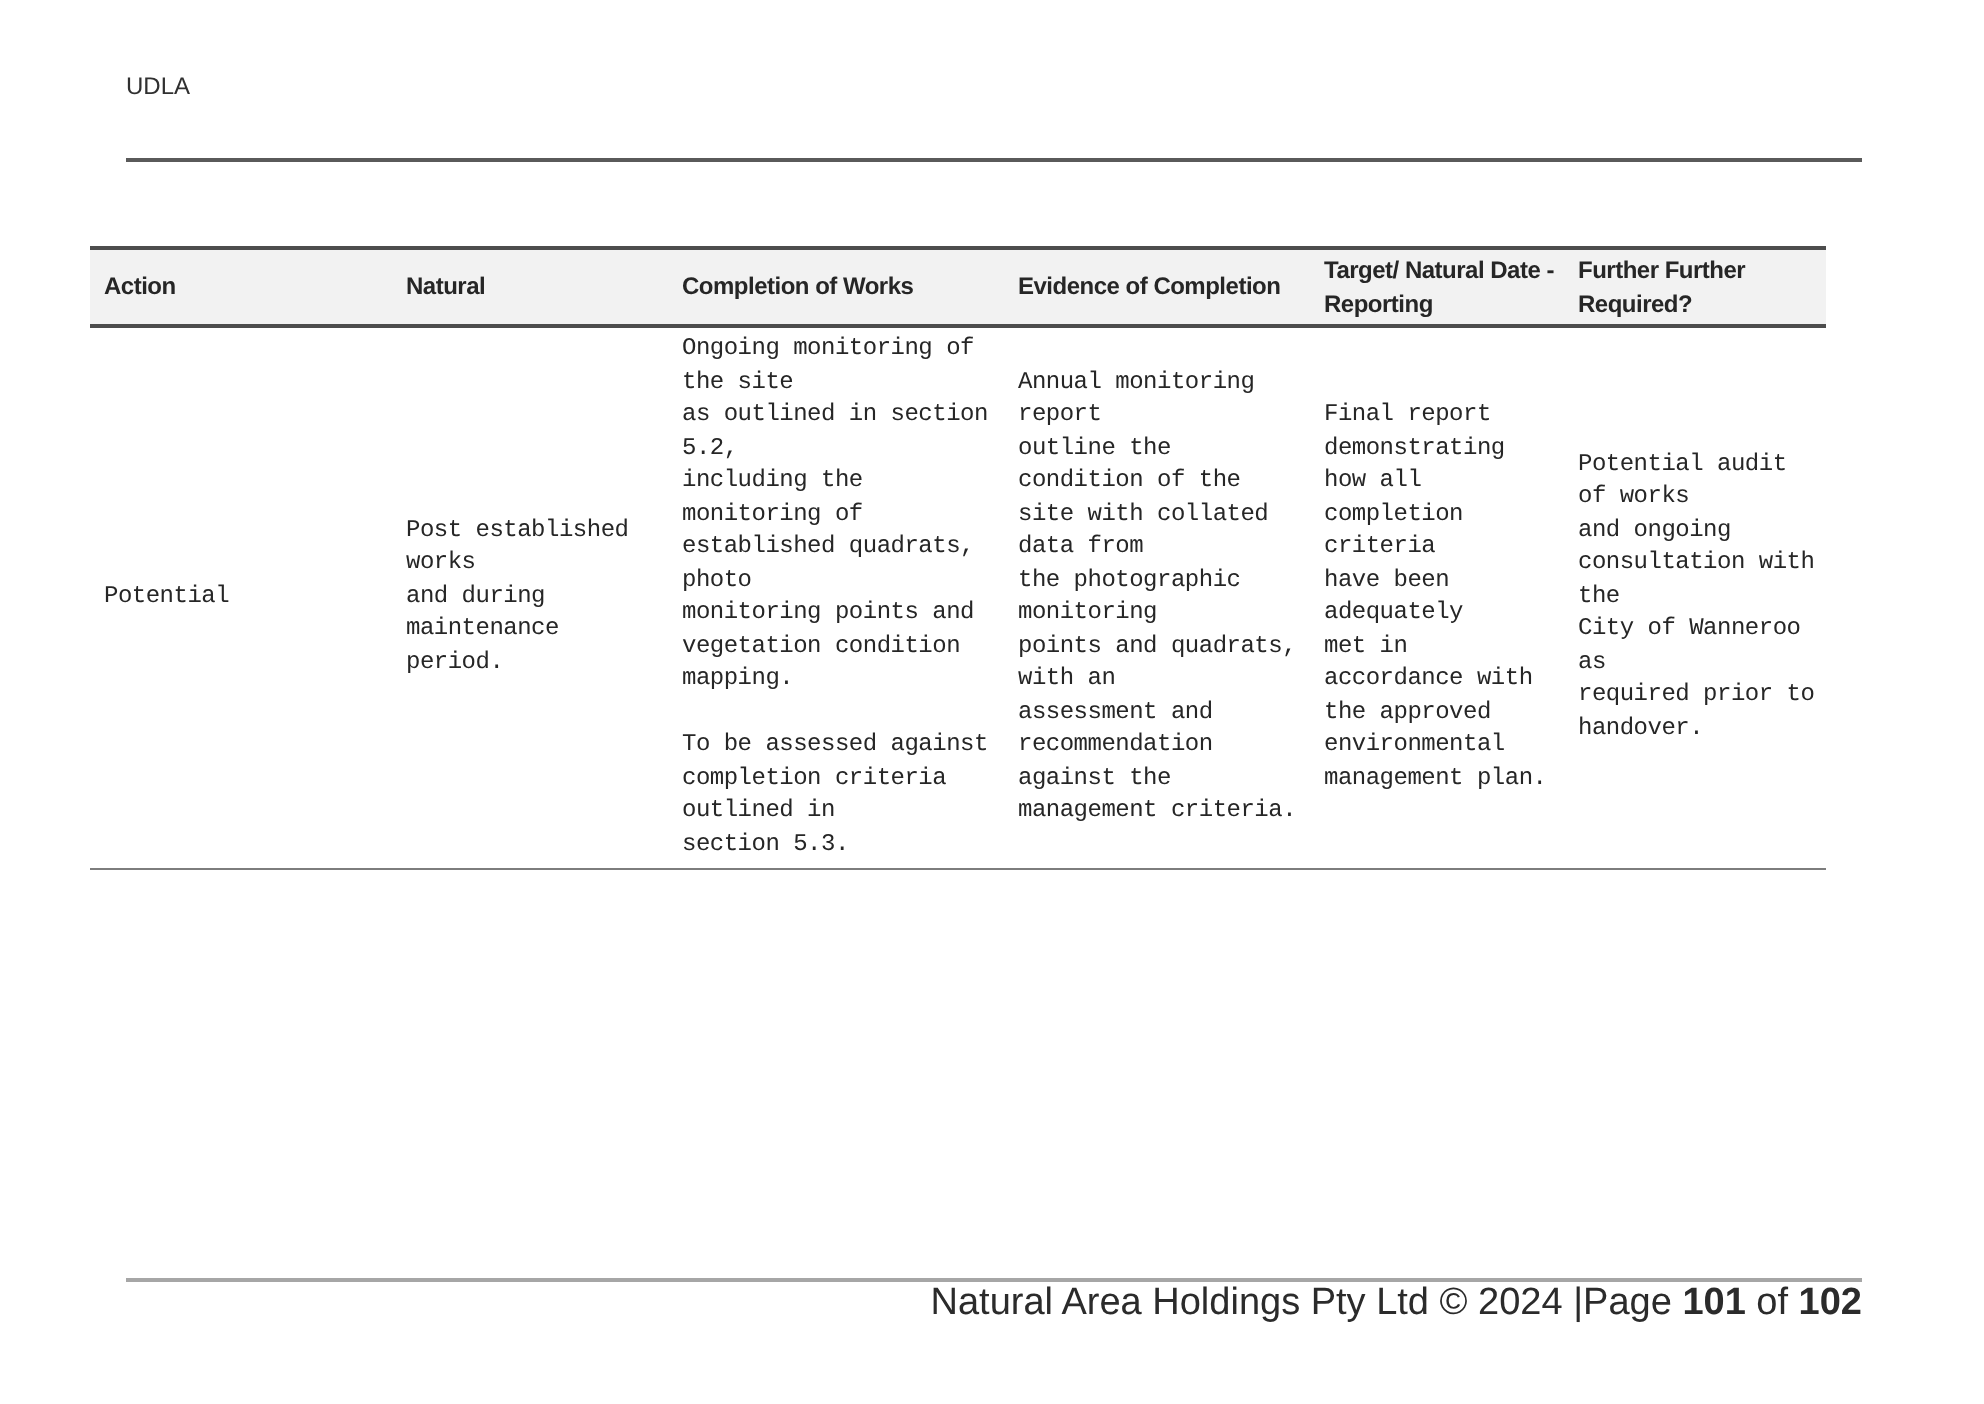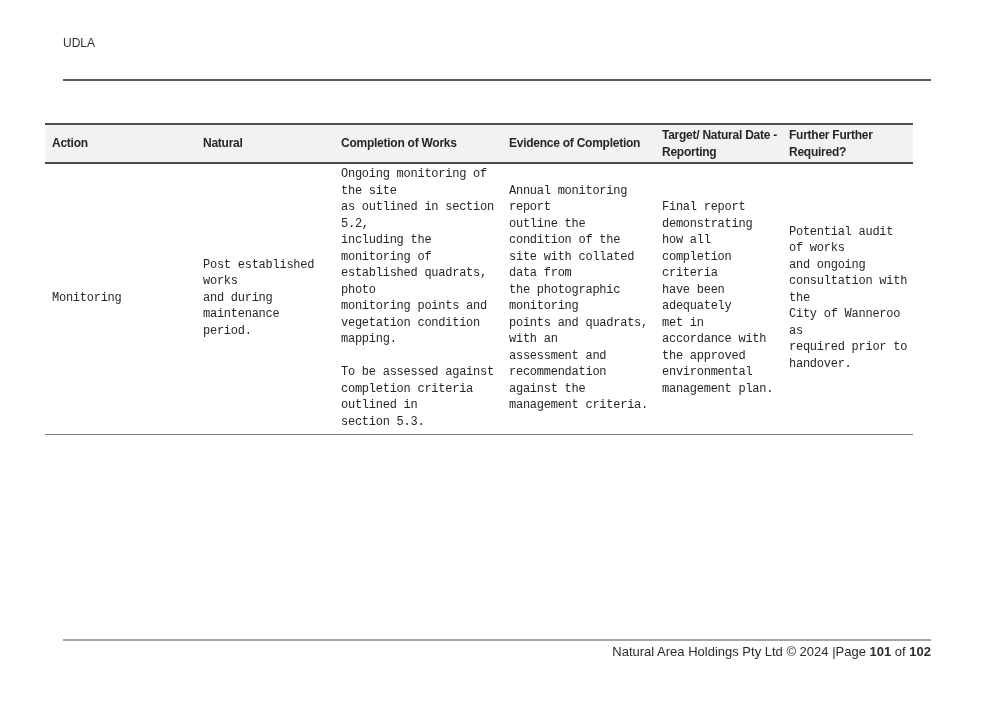--- a/index.html
+++ b/index.html
@@ -75,21 +75,21 @@
     width: 868px;
     height: 2px;
     background: #a6a6a6;
   }
   .doc-footer {
     position: absolute;
     left: 63px;
     top: 643px;
     width: 868px;
     text-align: right;
-    font-size: 13px;
+    font-size: 19px;
     line-height: 17px;
     color: #2b2b2b;
   }
   .doc-footer .b { font-weight: bold; }
 </style>
 </head>
 <body>
 
 <div class="page">
 
@@ -114,21 +114,21 @@
         <th>Completion of Works</th>
         <th>Evidence of Completion</th>
         <th>Target/ Natural Date -
 Reporting</th>
         <th>Further Further
 Required?</th>
       </tr>
     </thead>
     <tbody>
       <tr>
-        <td>Monitoring</td>
+        <td>Potential</td>
         <td>Post established works
 and during maintenance
 period.</td>
         <td>Ongoing monitoring of the site
 as outlined in section 5.2,
 including the monitoring of
 established quadrats, photo
 monitoring points and
 vegetation condition mapping.
 

